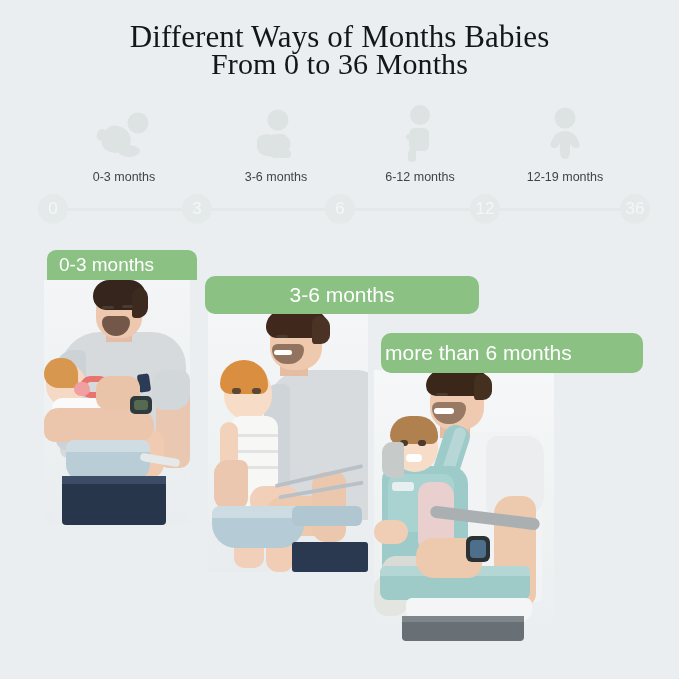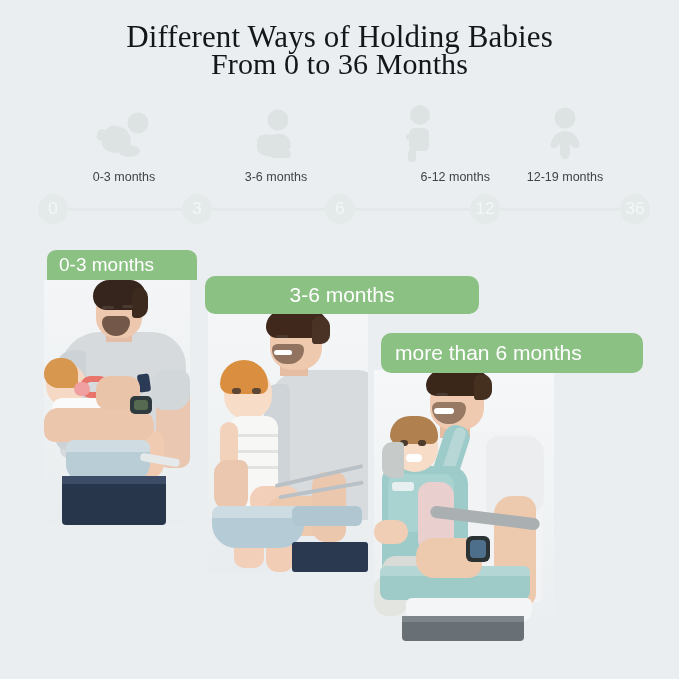--- a/index.html
+++ b/index.html
@@ -110,42 +110,42 @@
     z-index: 5;
   }
   .badge.b1 {
     border-radius: 9px 9px 0 0;
     padding-left: 12px;
     font-size: 19px;
   }
   .badge.b2, .badge.b3 {
     border-radius: 10px;
     font-size: 21px;
-    padding-left: 14px;
+    padding-left: 4px;
   }
   .badge.b2 { justify-content: center; padding-left: 0; }
 
   .photo {
     position: absolute;
     overflow: hidden;
     background: #f2f4f5;
     z-index: 2;
   }
   .photo .scene { position: absolute; inset: 0; }
 
   
   .sh { position: absolute; }
 </style>
 </head>
 <body>
 
 <div id="root">
 
   <div class="title-block">
-    <span class="title-line l1">Different Ways of Holding Babies</span>
+    <span class="title-line l1">Different Ways of Months Babies</span>
     <span class="title-line l2">From 0 to 36 Months</span>
   </div>
 
   <div class="timeline">
 
     <div class="tl-col" style="left:54px;">
       <div class="tl-icon">
         <svg width="58" height="52" viewBox="0 0 58 52">
           <circle cx="43" cy="13" r="10.5" fill="#dde2e3"></circle>
           <path d="M10 22 q4 -8 13 -6 q9 2 12 10 q3 9 -5 14 q-10 6 -19 0 q-8 -6 -1 -18 z" fill="#dde2e3"></path>
@@ -161,21 +161,21 @@
         <svg width="50" height="54" viewBox="0 0 50 54">
           <circle cx="27" cy="12" r="10.5" fill="#dde2e3"></circle>
           <path d="M16 26 q-9 1 -10 10 q-1 10 10 12 q12 3 20 -4 q6 -6 2 -13 q-4 -6 -11 -5 l-8 1 z" fill="#dde2e3"></path>
           <path d="M12 27 q-6 1 -6 7 q0 6 7 6 l4 -1 z" fill="#dde2e3"></path>
           <rect x="20" y="42" width="20" height="8" rx="4" fill="#dde2e3"></rect>
         </svg>
       </div>
       <div class="tl-label">3-6 months</div>
     </div>
 
-    <div class="tl-col" style="left:350px;text-align:right;">
+    <div class="tl-col" style="left:350px;">
       <div class="tl-icon">
         <svg width="40" height="58" viewBox="0 0 40 58">
           <circle cx="20" cy="11" r="10" fill="#dde2e3"></circle>
           <path d="M14 24 q-5 1 -5 7 l0 10 q0 6 6 6 l8 0 q6 0 6 -6 l0 -11 q0 -6 -6 -6 z" fill="#dde2e3"></path>
           <rect x="6" y="30" width="10" height="6" rx="3" fill="#dde2e3"></rect>
           <path d="M12 44 q-4 1 -4 6 l0 5 q0 3 4 3 q4 0 4 -3 l0 -11 z" fill="#dde2e3"></path>
         </svg>
       </div>
       <div class="tl-label">6-12 months</div>
     </div>

